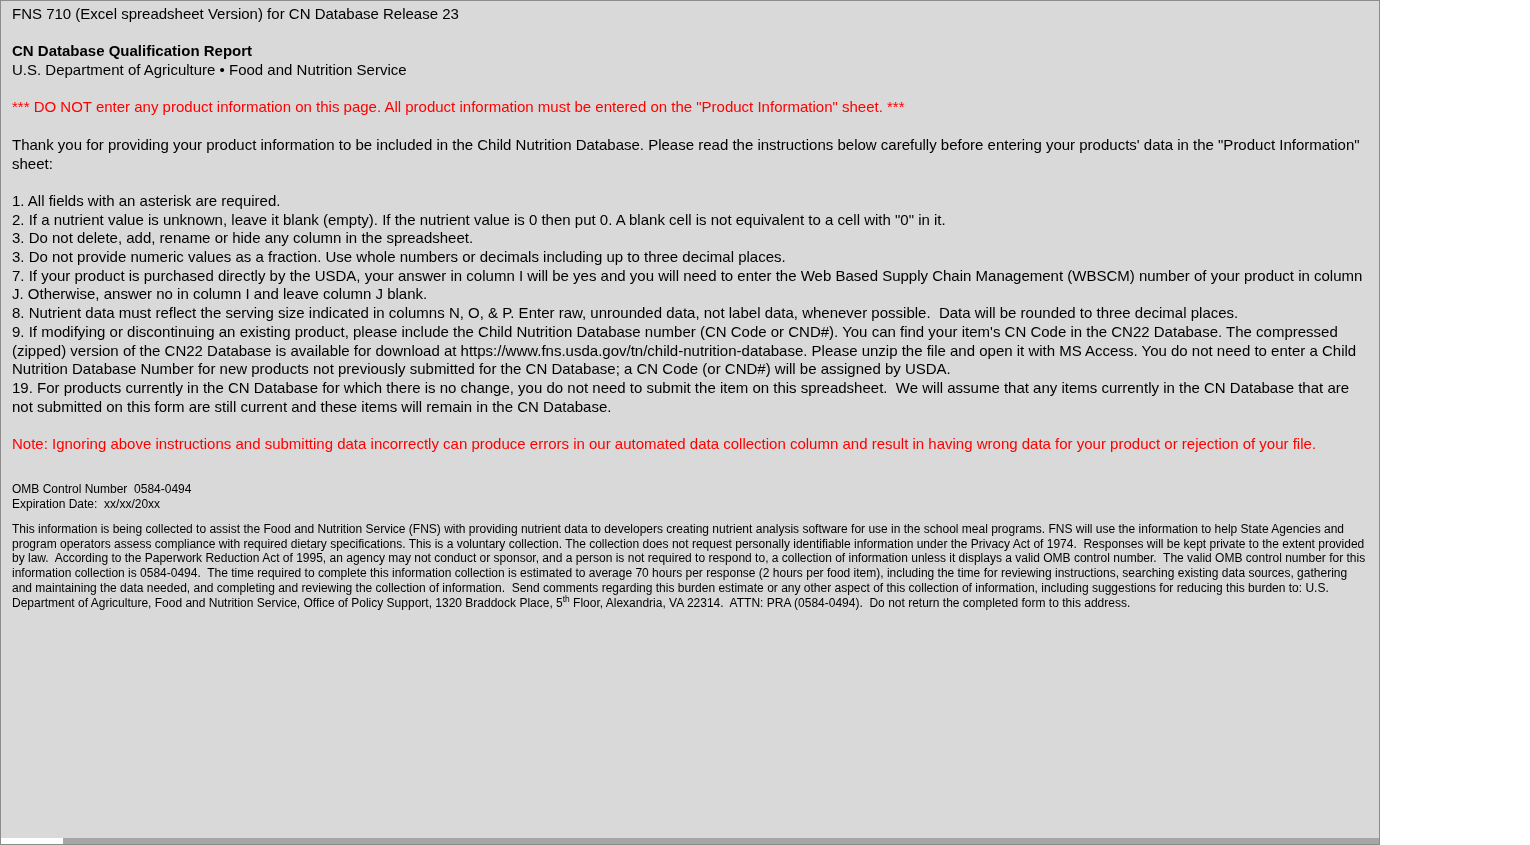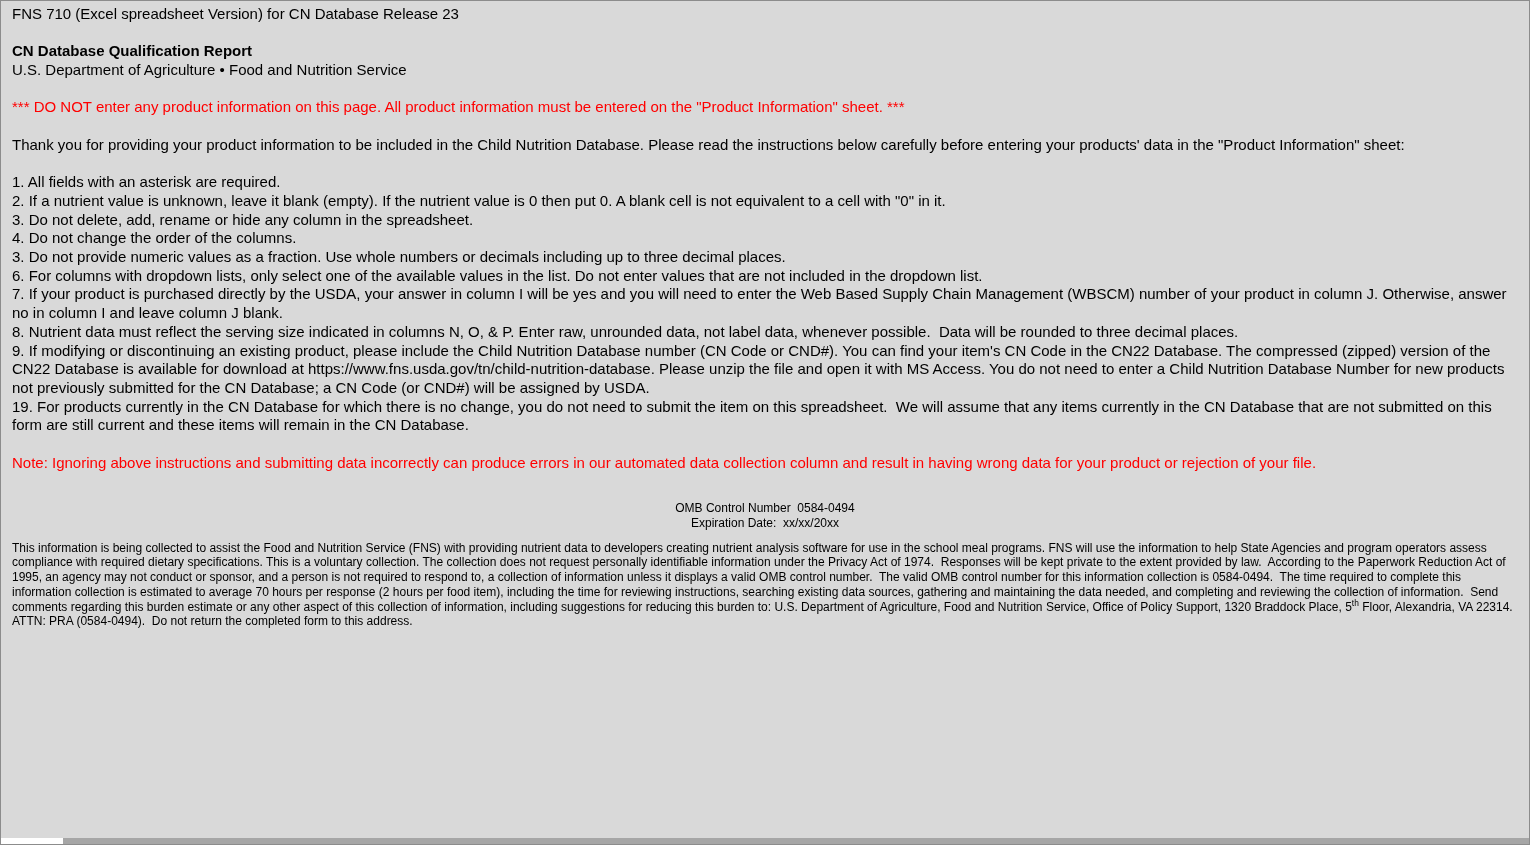--- a/index.html
+++ b/index.html
@@ -6,21 +6,21 @@
     --background: #d9d9d9;
     --text: #000000;
     --warning_red: #ff0000;
     --bottom_bar: #a6a6a6;
     --frame: #8c8c8c;
   }
   * { box-sizing: border-box; }
   html, body { margin: 0; padding: 0; background: #ffffff; }
   .sheet {
     position: relative;
-    width: 1530px;
+    width: 1380px;
     height: 845px;
     background: var(--background);
     border: 1px solid var(--frame);
     font-family: "Liberation Sans", "DejaVu Sans", sans-serif;
     color: var(--text);
     overflow: hidden;
   }
   .content {
     padding: 4px 11px 0 11px;
   }
@@ -28,21 +28,20 @@
     font-size: 15px;
     line-height: 18.7px;
   }
   .line { white-space: pre-wrap; }
   .blank { height: 18.7px; }
   .bold { font-weight: bold; }
   .red { color: var(--warning_red); }
   .small-block {
     font-size: 12px;
     line-height: 15px;
-    text-align: center;
   }
   .omb-block { margin-top: 28px; }
   .pra-paragraph {
     margin-top: 10px;
     font-size: 12px;
     line-height: 14.8px;
     white-space: pre-wrap;
   }
   .pra-paragraph sup {
     font-size: 0.7em;
@@ -79,23 +78,21 @@
     <div class="line red">*** DO NOT enter any product information on this page. All product information must be entered on the "Product Information" sheet. ***</div>
     <div class="blank"></div>
 
     <div class="line">Thank you for providing your product information to be included in the Child Nutrition Database. Please read the instructions below carefully before entering your products' data in the "Product Information" sheet:</div>
     <div class="blank"></div>
 
     <div>
       <div class="line">1. All fields with an asterisk are required.</div>
       <div class="line">2. If a nutrient value is unknown, leave it blank (empty). If the nutrient value is 0 then put 0. A blank cell is not equivalent to a cell with "0" in it.</div>
       <div class="line">3. Do not delete, add, rename or hide any column in the spreadsheet.</div>
-      <div class="line">4. Do not change the order of the columns.</div>
       <div class="line">3. Do not provide numeric values as a fraction. Use whole numbers or decimals including up to three decimal places.</div>
-      <div class="line">6. For columns with dropdown lists, only select one of the available values in the list. Do not enter values that are not included in the dropdown list.</div>
       <div class="line">7. If your product is purchased directly by the USDA, your answer in column I will be yes and you will need to enter the Web Based Supply Chain Management (WBSCM) number of your product in column J. Otherwise, answer no in column I and leave column J blank.</div>
       <div class="line">8. Nutrient data must reflect the serving size indicated in columns N, O, &amp; P. Enter raw, unrounded data, not label data, whenever possible.  Data will be rounded to three decimal places.</div>
       <div class="line">9. If modifying or discontinuing an existing product, please include the Child Nutrition Database number (CN Code or CND#). You can find your item's CN Code in the CN22 Database. The compressed (zipped) version of the CN22 Database is available for download at https://www.fns.usda.gov/tn/child-nutrition-database. Please unzip the file and open it with MS Access. You do not need to enter a Child Nutrition Database Number for new products not previously submitted for the CN Database; a CN Code (or CND#) will be assigned by USDA.</div>
       <div class="line">19. For products currently in the CN Database for which there is no change, you do not need to submit the item on this spreadsheet.  We will assume that any items currently in the CN Database that are not submitted on this form are still current and these items will remain in the CN Database.</div>
     </div>
     <div class="blank"></div>
 
     <div class="line red">Note: Ignoring above instructions and submitting data incorrectly can produce errors in our automated data collection column and result in having wrong data for your product or rejection of your file.</div>
 
     <div class="small-block omb-block">

